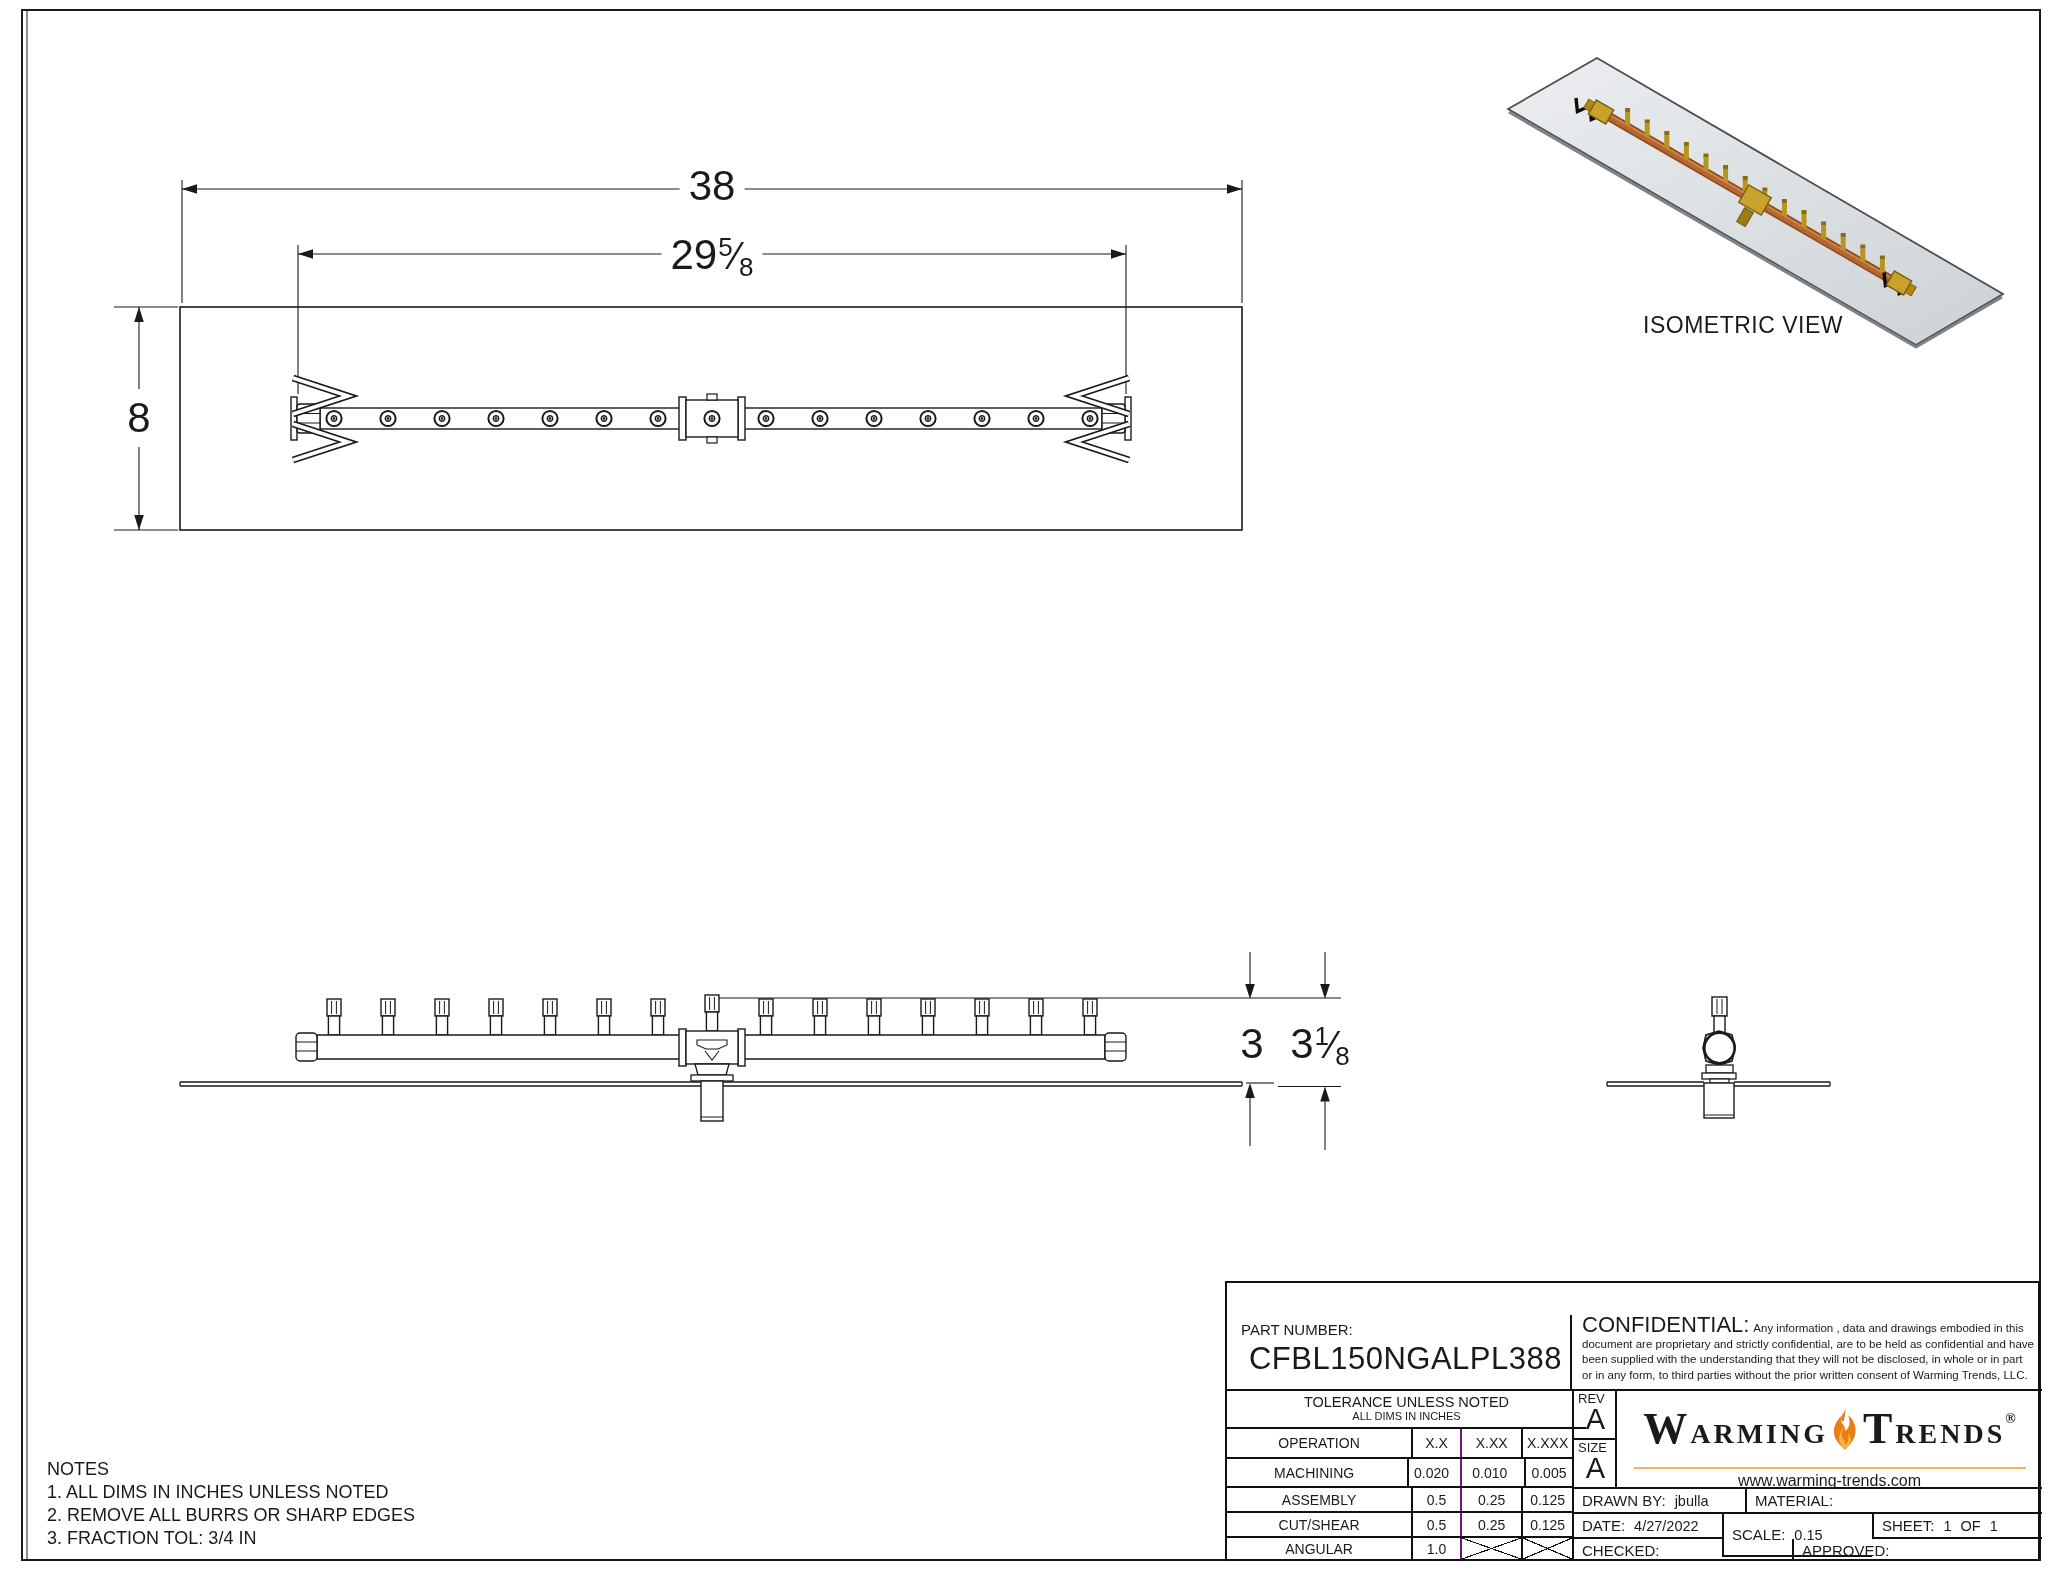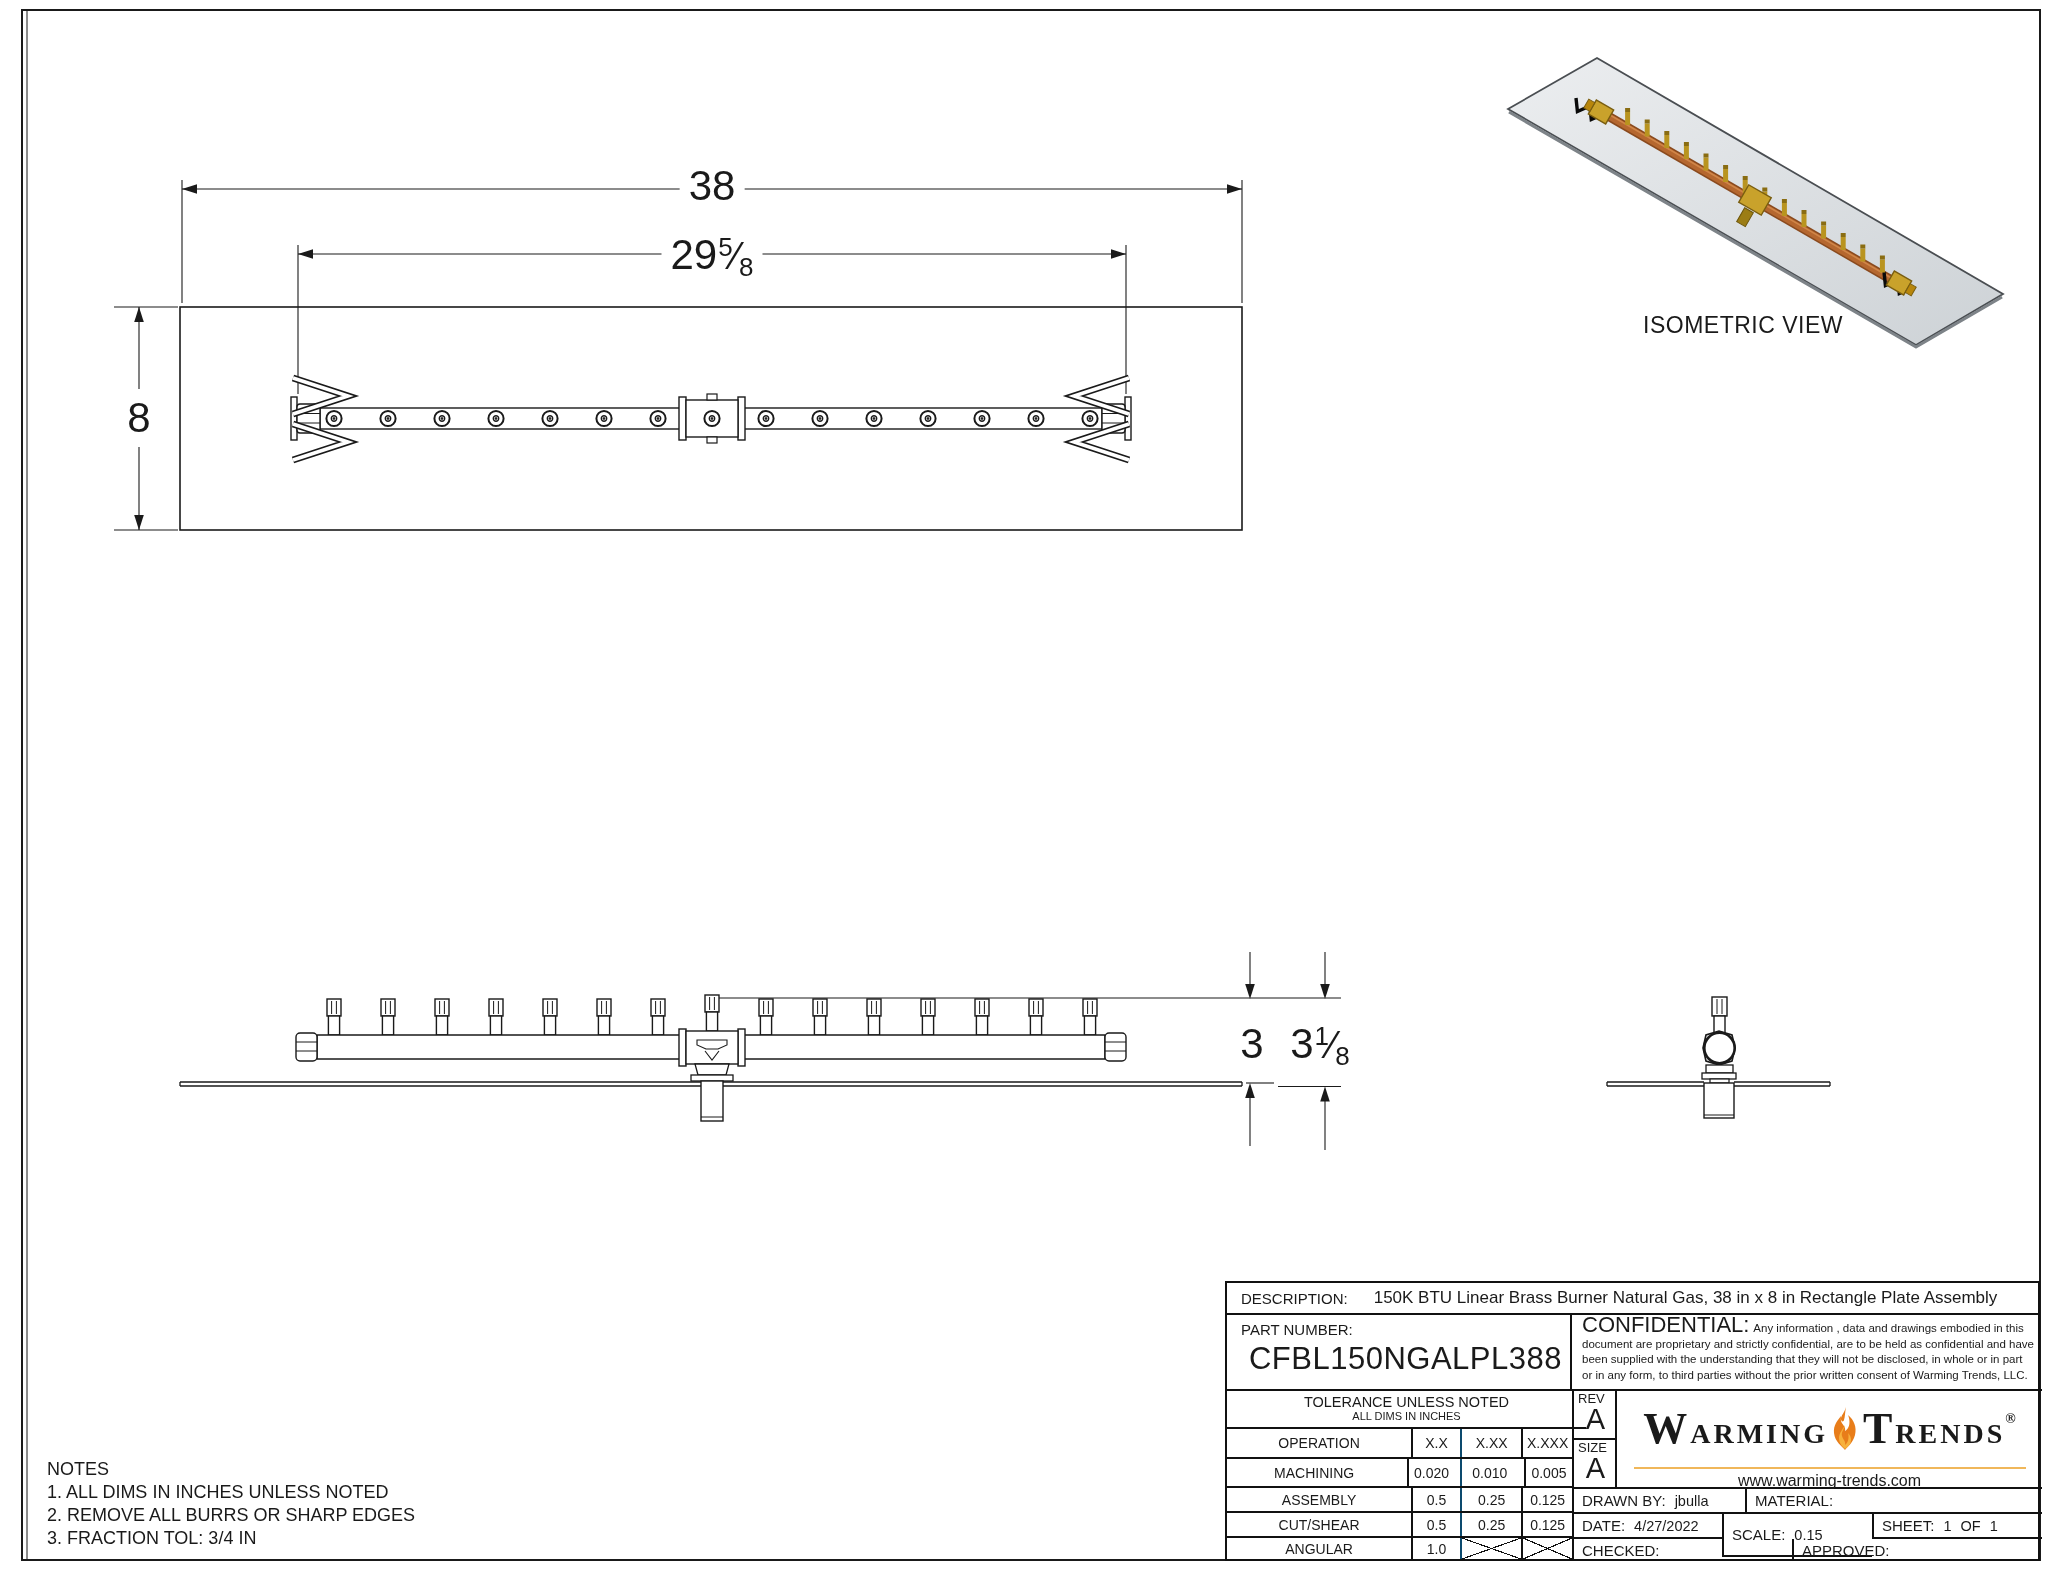--- a/index.html
+++ b/index.html
@@ -30,21 +30,21 @@
   .part-num{text-align:center;font-size:31px;margin-top:3px;letter-spacing:.5px;}
   .conf-cell{left:345px;top:32px;width:470px;height:76px;padding:3px 8px 0 10px;line-height:14.5px;}
   .conf-head{font-size:22px;}
   .conf-body{font-size:11.5px;}
   .tol-head{left:0;top:108px;width:359px;height:38px;text-align:center;padding-top:3px;}
   .tol-title{font-size:14.5px;}
   .tol-sub{font-size:11px;}
   .trow{position:absolute;left:0;width:345px;display:flex;}
   .tc{height:100%;display:flex;align-items:center;justify-content:center;font-size:14px;}
   .tc0{width:208px;} .tc1{width:55px;border-left:2px solid #111;}
-  .tc2{width:69px;border-left:2px solid #0c4a6e;text-align:right;} .tc3{width:57px;border-left:2px solid #111;}
+  .tc2{width:69px;border-left:2px solid #701a75;text-align:right;} .tc3{width:57px;border-left:2px solid #111;}
   .crossed{background-image:
      linear-gradient(to top right,transparent 48.6%,#111 48.6%,#111 51.4%,transparent 51.4%),
      linear-gradient(to bottom right,transparent 48.6%,#111 48.6%,#111 51.4%,transparent 51.4%);}
   .rev-cell{left:345px;top:108px;width:45px;height:49px;padding:1px 0 0 4px;}
   .size-cell{left:345px;top:157px;width:45px;height:49px;padding:1px 0 0 4px;}
   .rs-lab{font-size:13px;line-height:13px;}
   .rs-val{font-size:29px;line-height:28px;text-align:center;margin-left:-2px;}
   .logo-cell{left:390px;top:108px;width:425px;height:98px;text-align:center;padding-top:8px;}
   .logo-line{font-family:"Liberation Serif",serif;font-weight:600;letter-spacing:3px;
              line-height:40px;white-space:nowrap;}
@@ -326,24 +326,20 @@
 
   <div class="notes">
     <div class="nt">NOTES</div>
     <div class="nt">1. ALL DIMS IN INCHES UNLESS NOTED</div>
     <div class="nt">2. REMOVE ALL BURRS OR SHARP EDGES</div>
     <div class="nt">3. FRACTION TOL: 3/4 IN</div>
   </div>
 
   <div class="tb">
 
-    <div class="cell desc-row b-b">
-      <span class="lab">DESCRIPTION:</span>
-      <span class="desc-val">150K BTU Linear Brass Burner Natural Gas, 38 in x 8 in Rectangle Plate Assembly</span>
-    </div>
 
     <div class="cell part-cell b-b b-r">
       <div class="lab">PART NUMBER:</div>
       <div class="part-num">CFBL150NGALPL388</div>
     </div>
 
     <div class="cell conf-cell b-b">
       <span class="conf-head">CONFIDENTIAL:</span>
       <span class="conf-body">Any information , data and drawings embodied in this document are proprietary and strictly confidential, are to be held as confidential and have been supplied with the understanding that they will not be disclosed, in whole or in part or in any form, to third parties without the prior written consent of Warming Trends, LLC.</span>
     </div>

